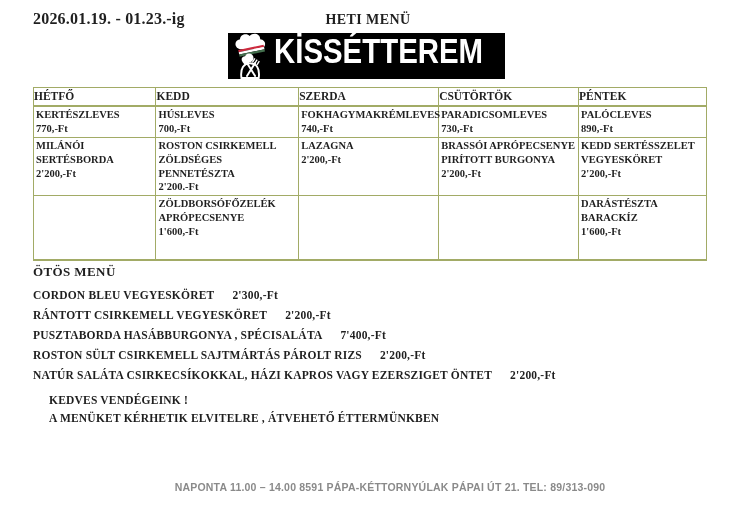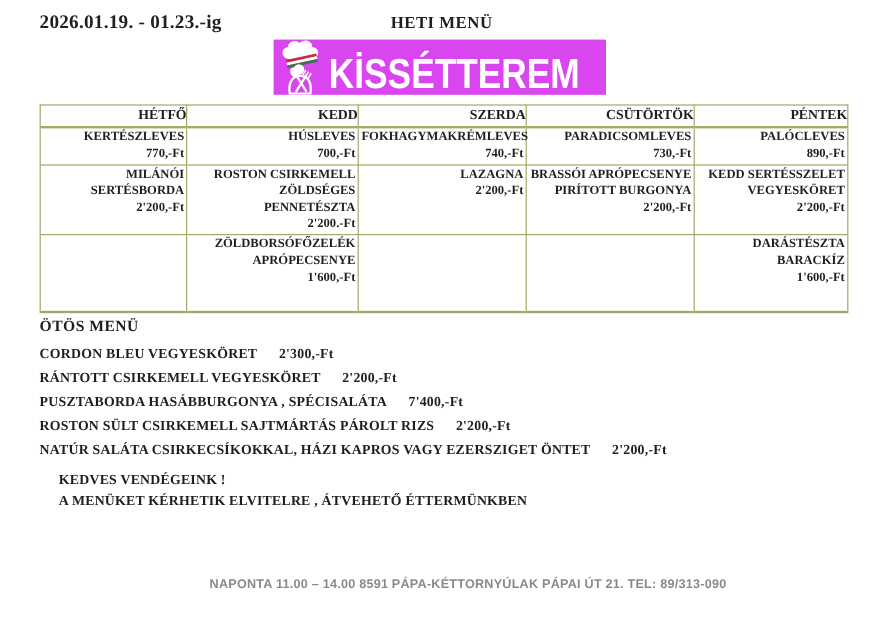--- a/index.html
+++ b/index.html
@@ -8,33 +8,33 @@
     font-family:"Liberation Serif", serif;color:#1f1f1f;
   }
   .date-range{
     position:absolute;left:33px;top:10px;font-size:16px;font-weight:bold;letter-spacing:.2px;
   }
   .page-title{
     position:absolute;left:0;right:0;top:12px;text-align:center;font-size:14px;font-weight:bold;letter-spacing:.4px;
   }
   .logo{
     position:absolute;left:228px;top:33px;width:277px;height:46px;
-    background:#d946ef;display:flex;align-items:flex-end;justify-content:flex-start;
+    background:#000000;display:flex;align-items:flex-start;justify-content:flex-start;
   }
   .logo-icon{width:44px;height:46px;flex:0 0 auto;margin-left:2px;}
   .logo-text{
     font-family:"Liberation Sans", sans-serif;font-weight:900;color:#ffffff;
     font-size:35px;line-height:1;transform:scaleX(.84);transform-origin:left center;
     letter-spacing:0px;white-space:nowrap;
   }
   table.menu{
     position:absolute;left:33px;top:87px;width:674px;border-collapse:collapse;table-layout:fixed;
   }
   table.menu td,table.menu th{
-    border:1px solid #a2ab66;vertical-align:top;text-align:right;
+    border:1px solid #a2ab66;vertical-align:top;text-align:left;
     font-size:10.5px;font-weight:bold;line-height:1.32;padding:1px 2px;color:#1f1f1f;
   }
   table.menu th{font-size:11.5px;height:15px;padding:1px 0;border-bottom-width:2px;vertical-align:middle;}
   table.menu tr.row-soup td{height:27px;}
   table.menu tr.row-main td{height:46px;}
   table.menu tr.row-extra td{height:61px;border-bottom-width:2px;}
   .col1{width:18.2%;}.col2{width:21.2%;}.col3{width:20.8%;}.col4{width:20.8%;}.col5{width:19%;}
   .otos-heading{
     position:absolute;left:33px;top:264px;font-size:13px;font-weight:bold;letter-spacing:.4px;
   }

